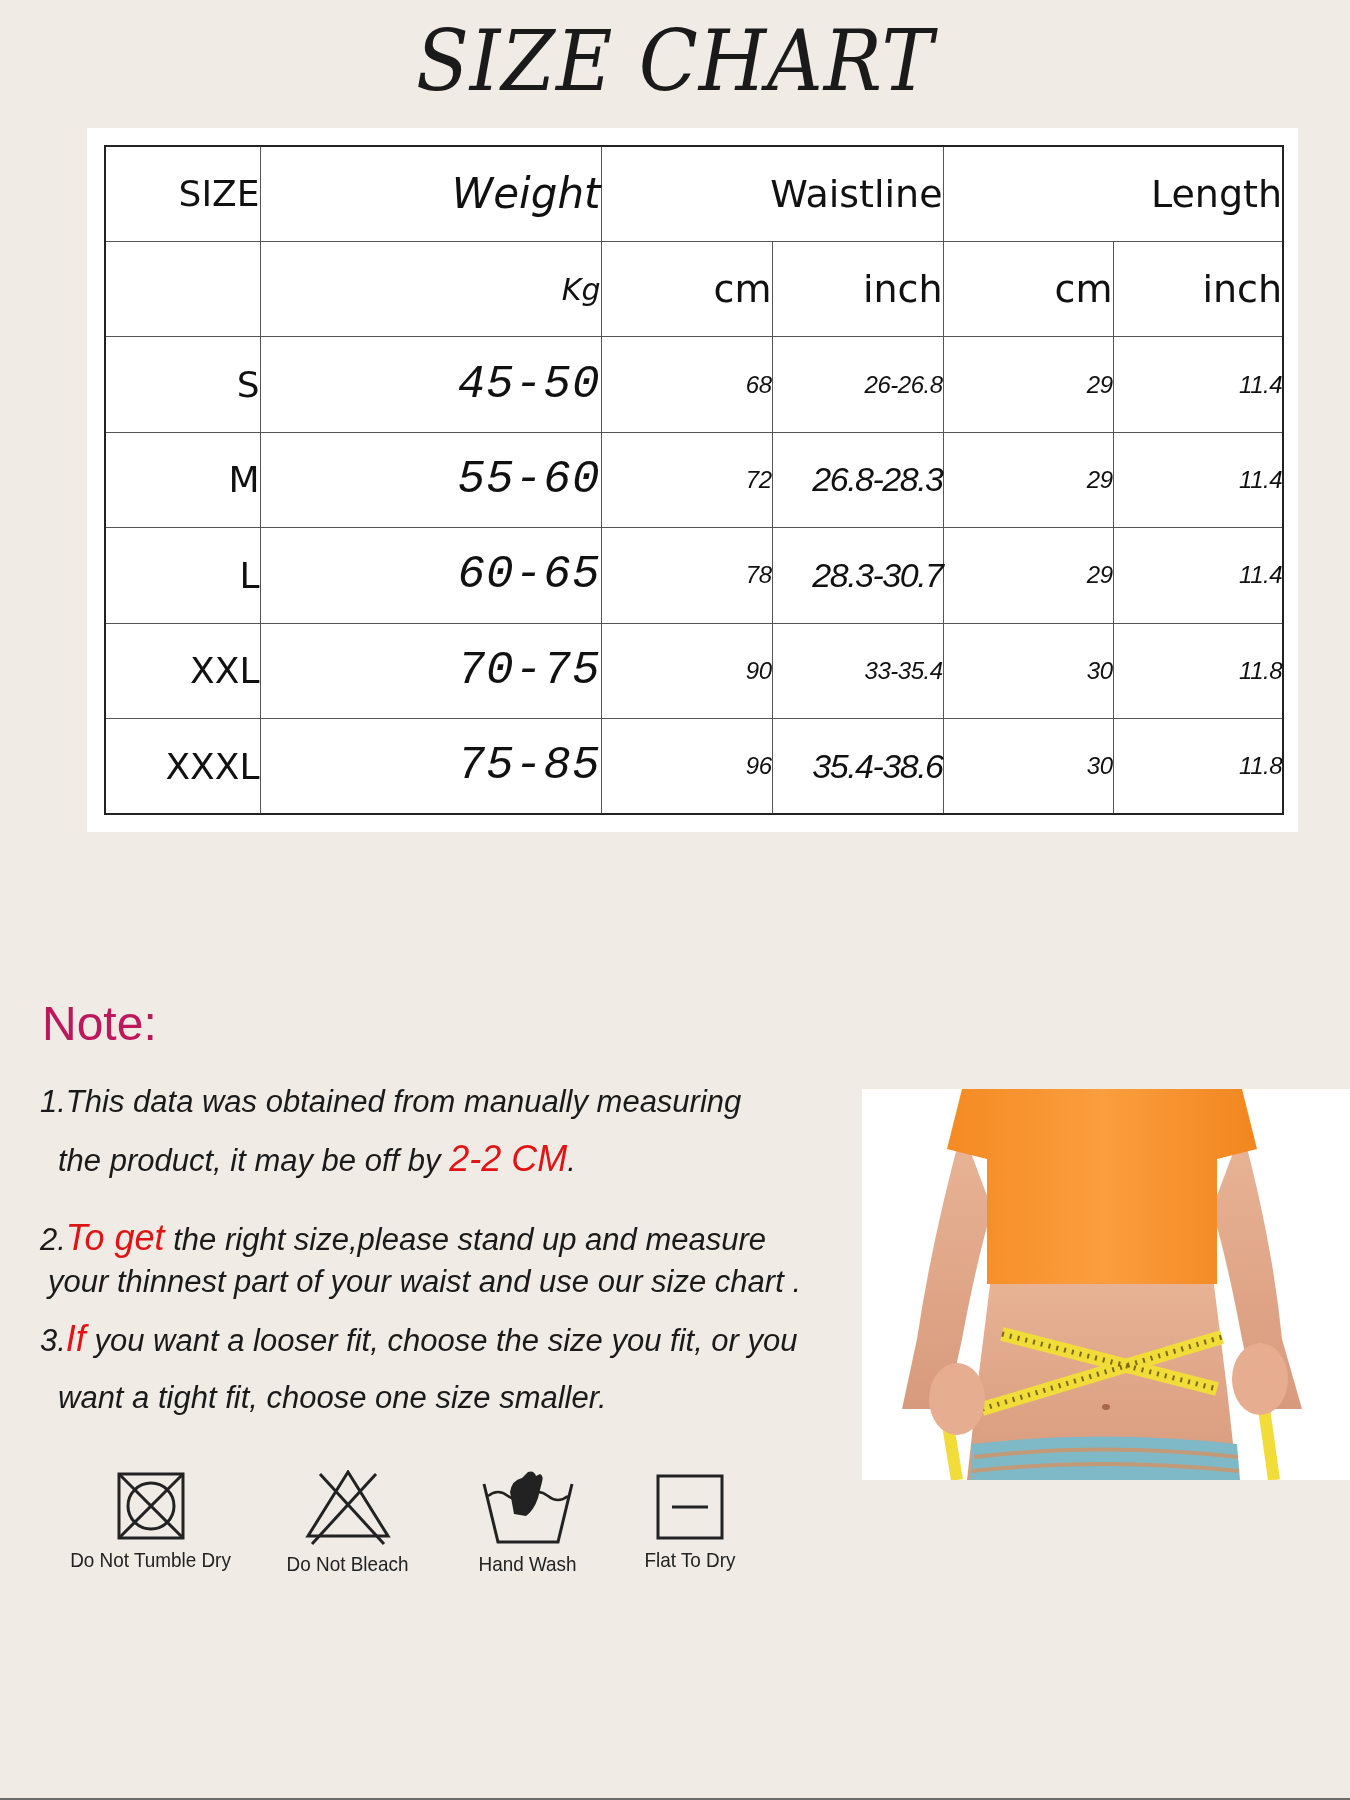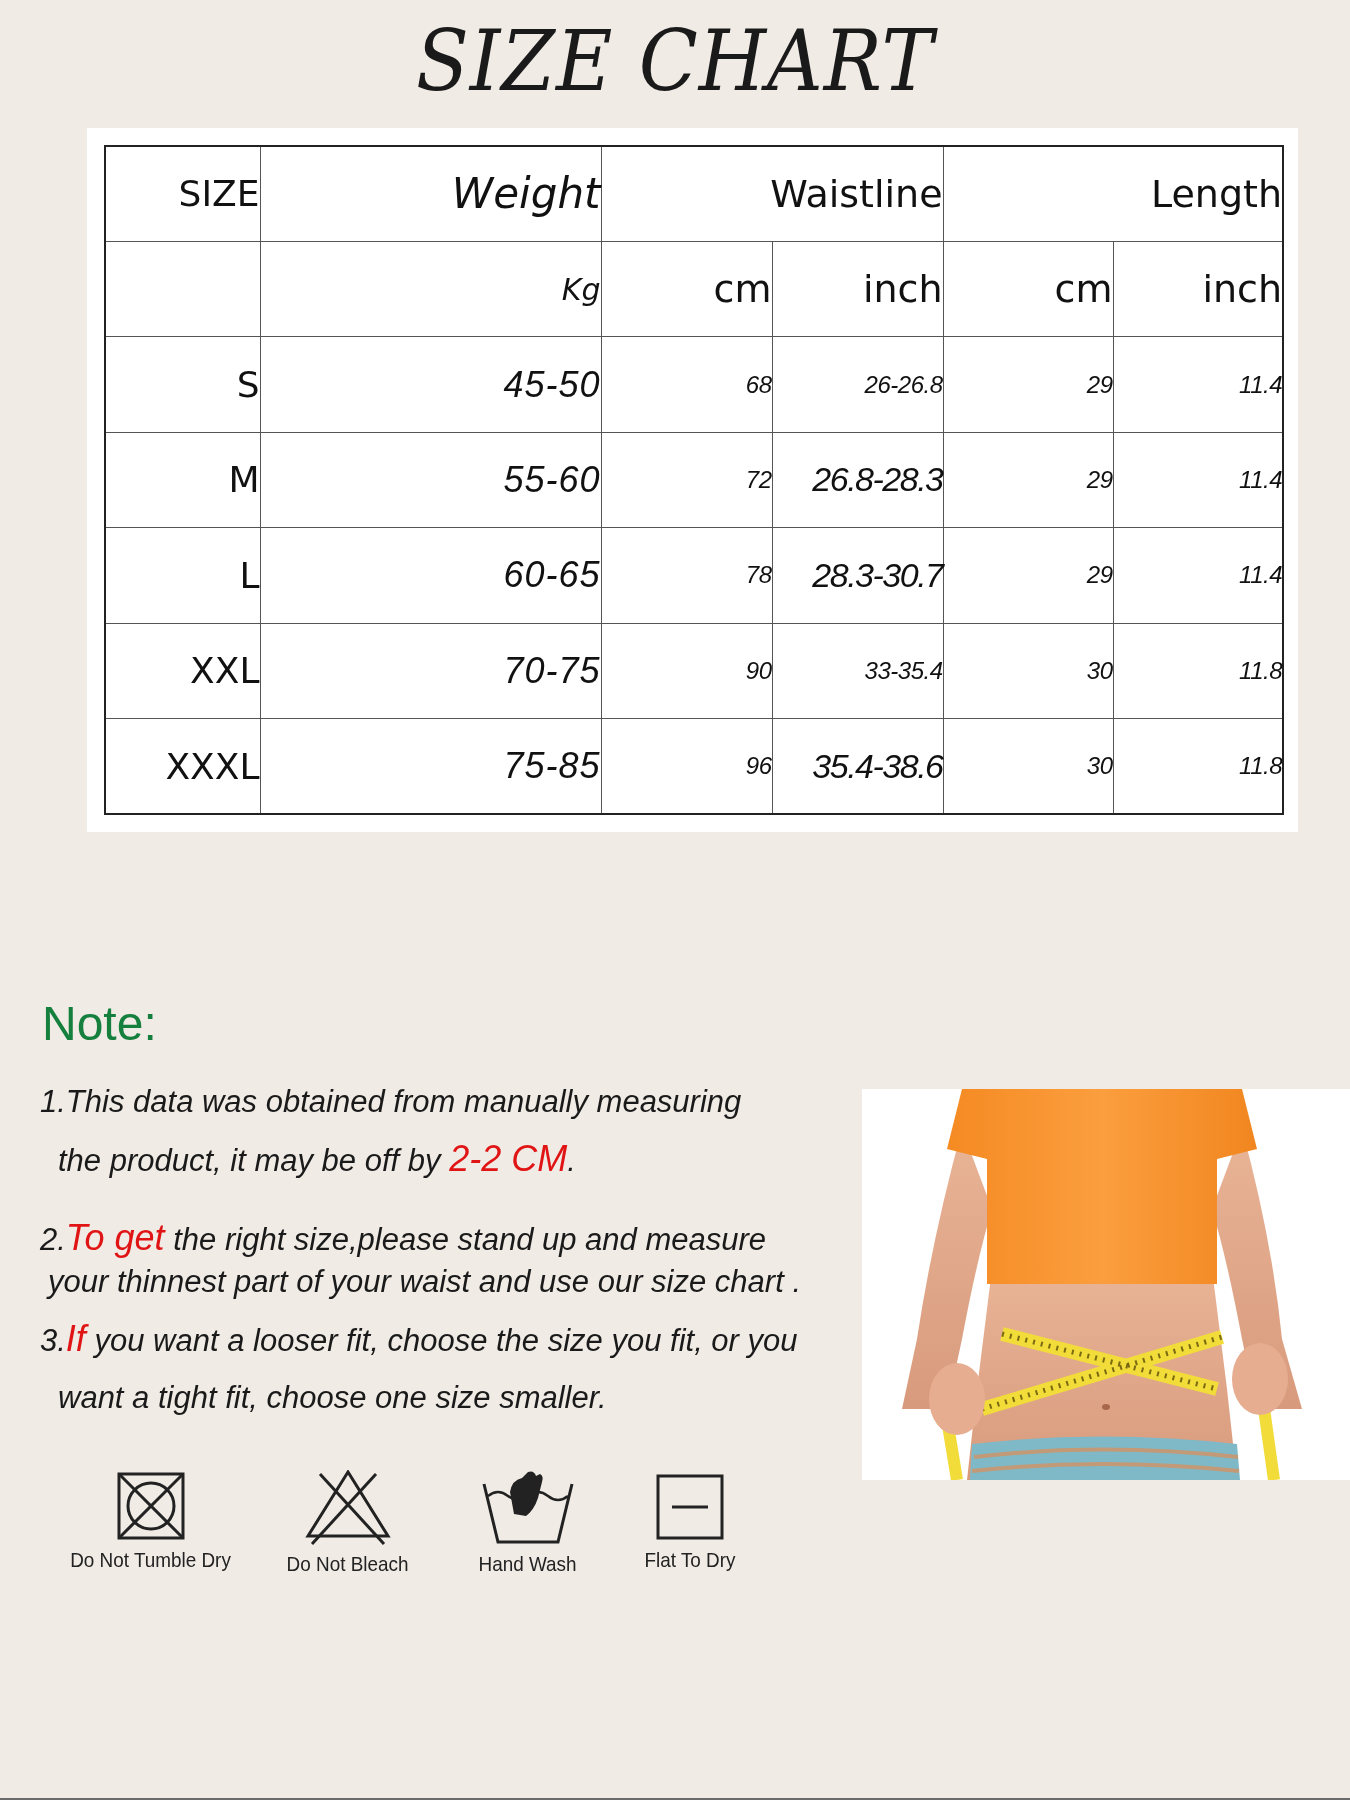--- a/index.html
+++ b/index.html
@@ -42,30 +42,30 @@
       vertical-align: middle;
       height: 83.7px;
       font-weight: normal;
     }
     .h-size { font-family: "DejaVu Sans", sans-serif; font-weight: bold; font-size: 36px; }
     .h-weight { font-family: "DejaVu Sans", sans-serif; font-style: italic; font-size: 42px; }
     .h-group { font-family: "DejaVu Sans", sans-serif; font-weight: bold; font-size: 38px; }
     .h-unit { font-family: "DejaVu Sans", sans-serif; font-weight: bold; font-size: 38px; }
     .h-kg { font-family: "DejaVu Sans", sans-serif; font-style: italic; font-size: 30px; }
     .c-size { font-family: "DejaVu Sans", sans-serif; font-weight: bold; font-size: 36px; }
-    .c-weight { font-family: Liberation Sans, sans-serif; font-style: italic; font-size: 36px; letter-spacing: 1px; }
+    .c-weight { font-family: Liberation Mono, monospace; font-style: italic; font-size: 46px; letter-spacing: 1px; }
     .c-num { font-family: "Liberation Sans", sans-serif; font-style: italic; font-size: 24px; letter-spacing: -0.5px; }
     .c-num.tight { font-size: 34px; letter-spacing: -1.5px; margin-top: 44px; }
 
     .note-head {
       position: absolute;
       left: 42px; top: 996px;
       font-family: "Liberation Sans", sans-serif;
       font-size: 48px;
-      color: #15803d;
+      color: #be185d;
     }
     .note-line {
       position: absolute;
       font-family: "Liberation Sans", sans-serif;
       font-style: italic;
       font-size: 31px;
       color: #1a1a1a;
       white-space: nowrap;
     }
     .red { color: #e01414; font-size: 36px; }

